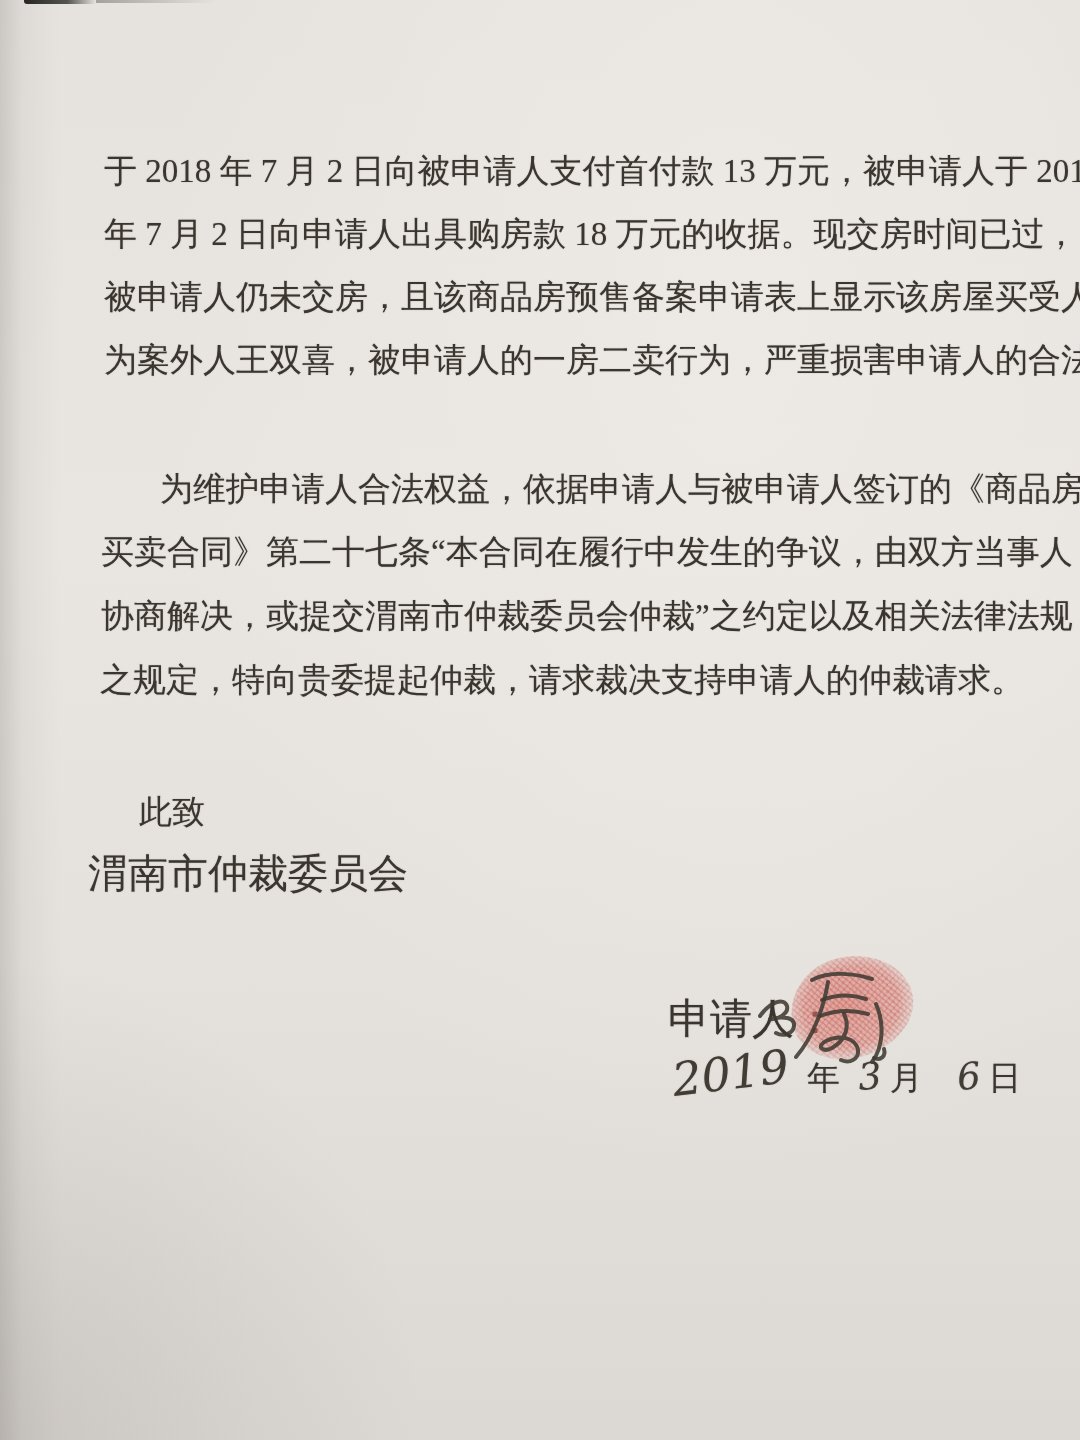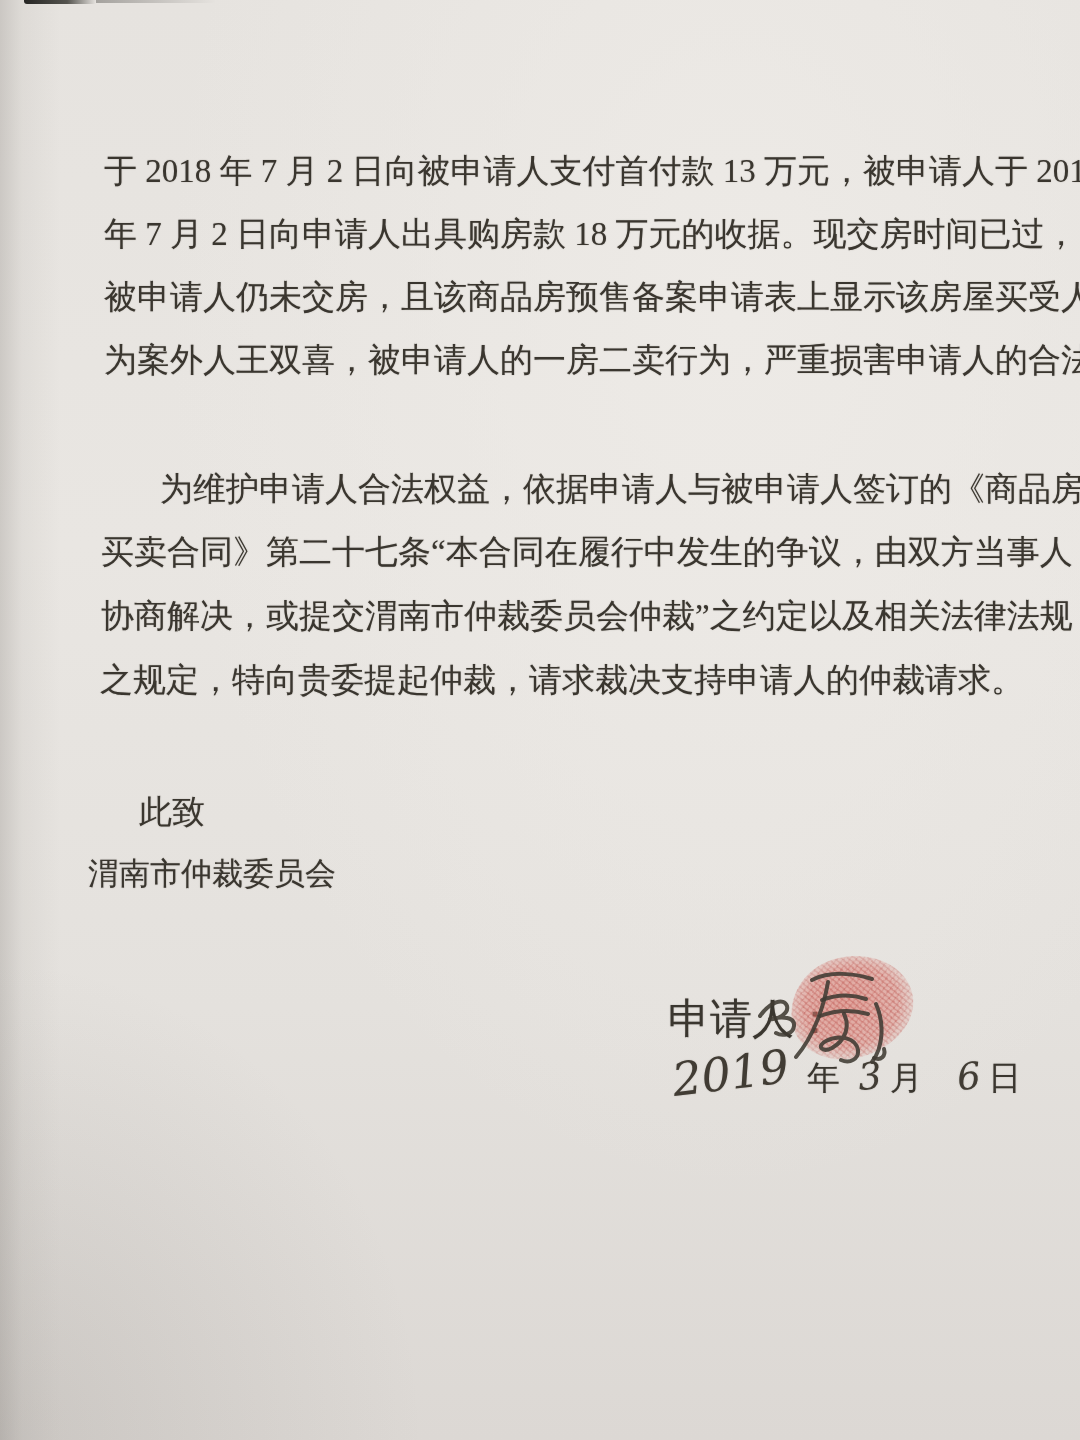--- a/index.html
+++ b/index.html
@@ -44,21 +44,21 @@
   .l1{top:150px;}
   .l2{top:213px;}
   .l3{top:276px;}
   .l4{top:339px;}
   .l5{top:402px;}
   .l6{top:468px;left:160px;}
   .l7{top:531px;left:101px;text-align:right;}
   .l8{top:595px;left:101px;}
   .l9{top:659px;left:100px;}
   .salutation{top:791px;left:139px;}
-  .recipient{top:853px;left:88px;font-size:31px;}
+  .recipient{top:853px;left:88px;font-size:40px;}
 
   .applicant-label{
     position:absolute;top:991px;left:668px;
     font-size:42px;white-space:nowrap;color:#3a362f;
     text-shadow:0 0 1.2px rgba(72,66,58,0.45);
   }
 
   .fingerprint{
     position:absolute;top:956px;left:790px;width:124px;height:102px;
     transform:rotate(-12deg);

